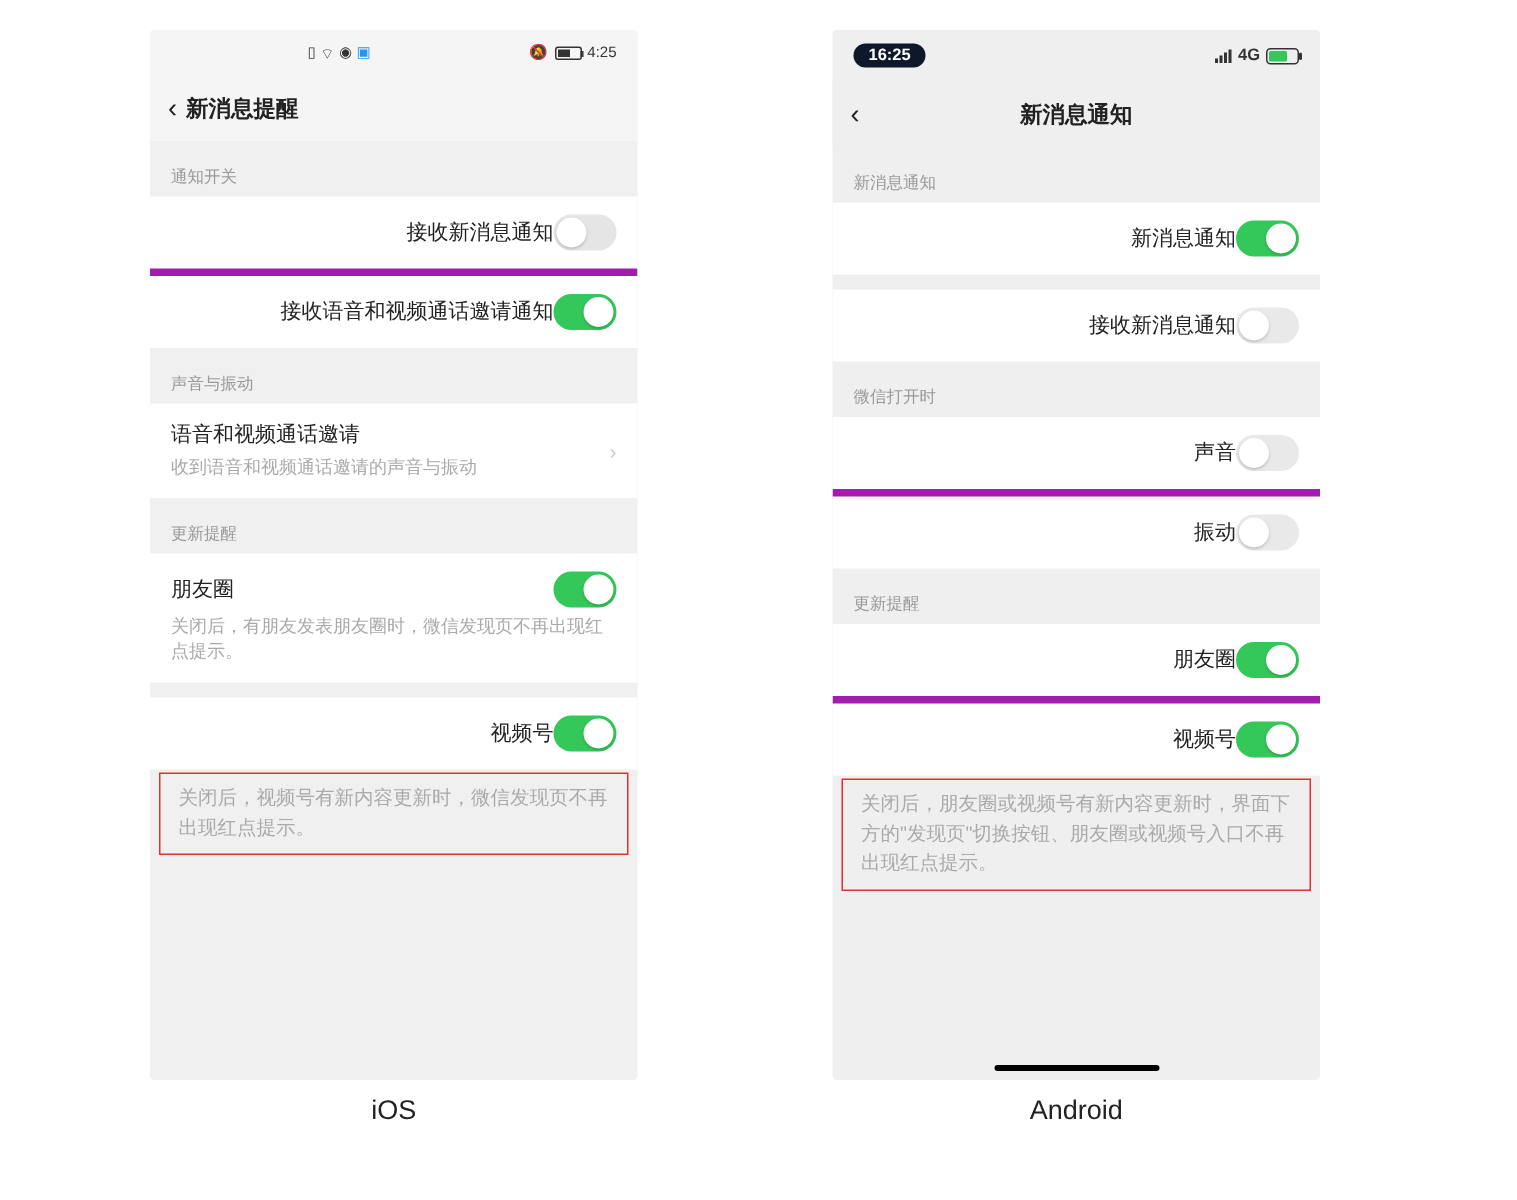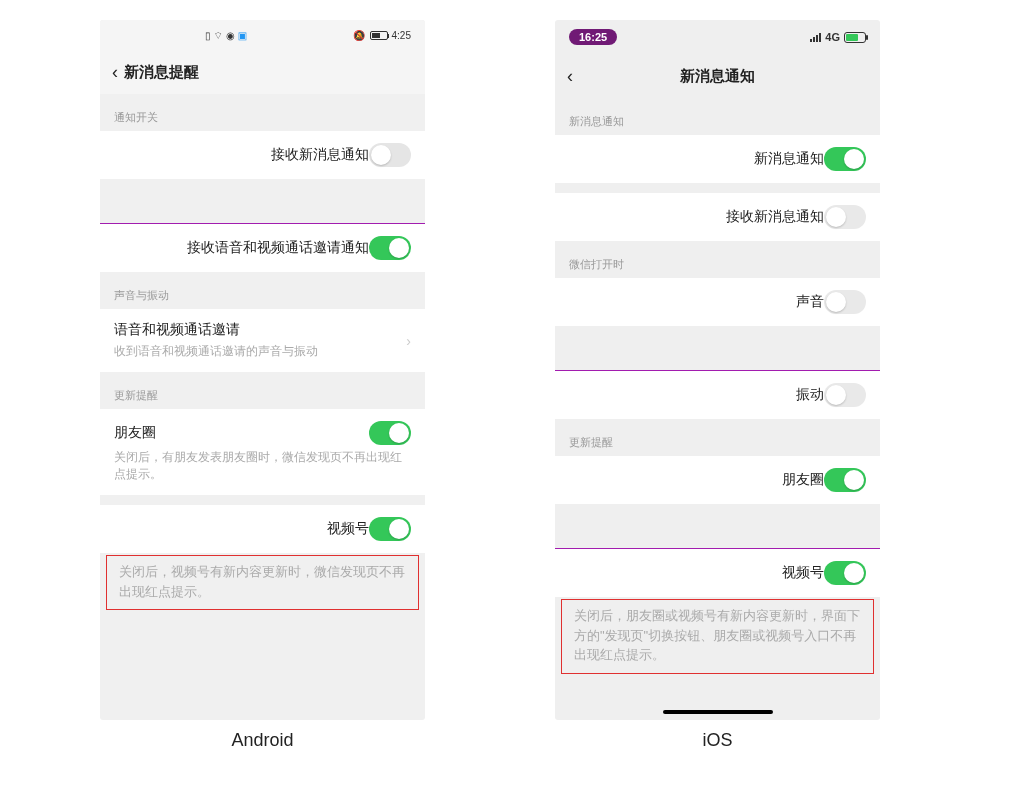--- a/index.html
+++ b/index.html
@@ -35,21 +35,21 @@
     align-items: center;
     justify-content: space-between;
     padding: 0 14px;
     font-size: 10px;
     color: #333;
   }
   .statusbar.android { background: #f5f5f5; justify-content: flex-end; gap:6px; }
   .statusbar.android .left-icons { position:absolute; left: 105px; display:flex; gap:3px; align-items:center;}
   .statusbar.android .right { display:flex; gap:4px; align-items:center; }
   .capsule {
-    background: #701a75;
+    background: #0f172a;
     color: #fff;
     border-radius: 10px;
     padding: 2px 10px;
     font-size: 11px;
     font-weight: 600;
   }
   .statusbar.ios { height: 34px; }
   .statusbar.ios .right { display:flex; align-items:center; gap:4px; font-size:11px; font-weight:600;}
   .battery-ios {
     display:inline-block; width:22px; height:11px; border:1px solid #333; border-radius:3px; position:relative;
@@ -86,21 +86,21 @@
   
   .cell {
     background: #fff;
     padding: 12px 14px;
     display:flex;
     align-items:center;
     justify-content: flex-end;
     font-size: 14px;
     color:#222;
   }
-  .cell + .cell { border-top: 1px solid #a21caf; margin-top: 44px; }
+  .cell + .cell { border-top: 5px solid #a21caf; }
   .cell .sub {
     font-size: 12px;
     color: #aaa;
     margin-top: 4px;
   }
   .cell .left { flex:1; }
   .chevron { color:#ccc; font-size: 14px; }
 
   
   .toggle {
@@ -297,15 +297,15 @@
     </div>
 
     <div class="note redbox">关闭后，朋友圈或视频号有新内容更新时，界面下方的"发现页"切换按钮、朋友圈或视频号入口不再出现红点提示。</div>
 
     <div class="home-indicator"></div>
   </div>
 
 </div>
 
 <div class="captions">
+  <div class="caption">iOS</div>
   <div class="caption">Android</div>
-  <div class="caption">iOS</div>
 </div>
 
 </body></html>

